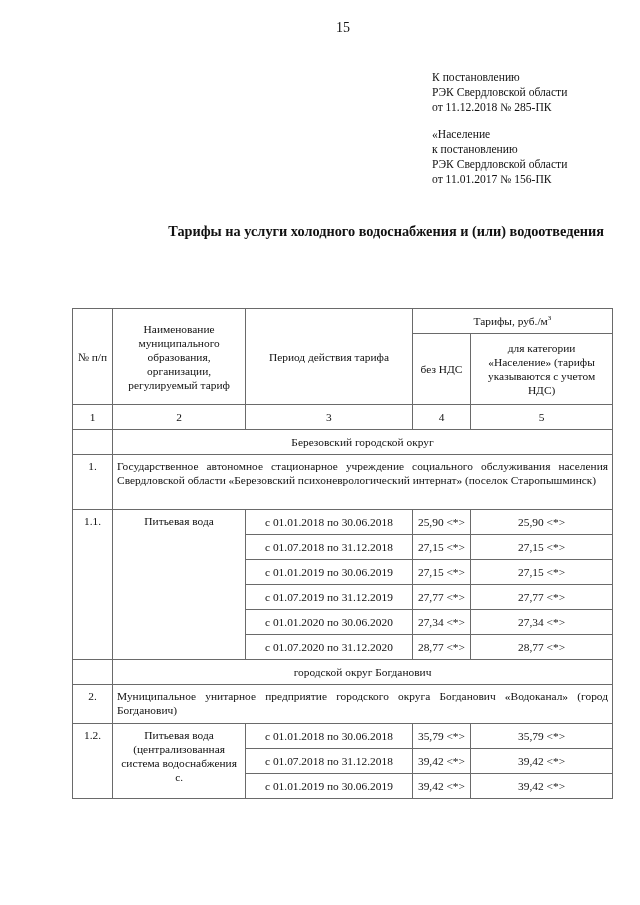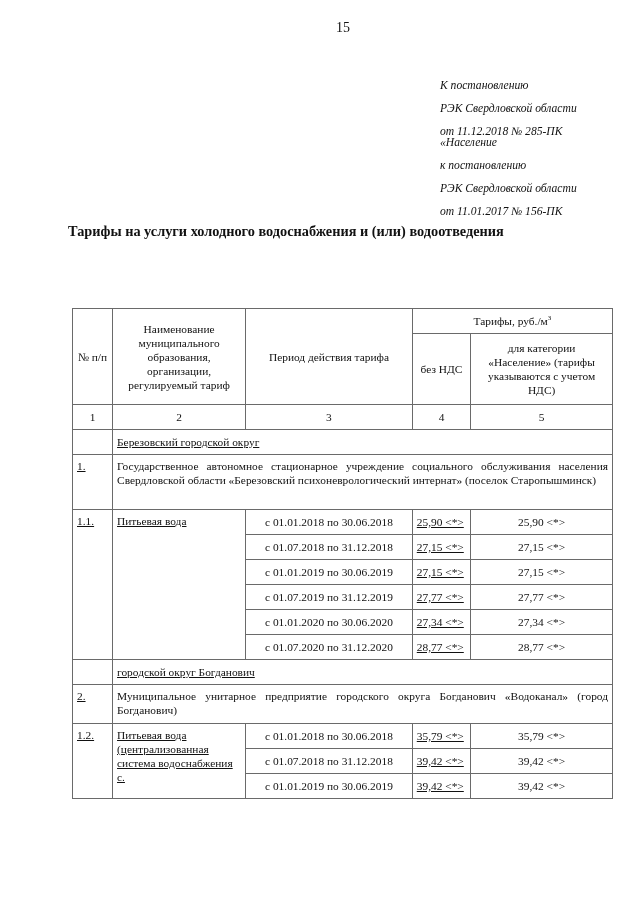--- a/index.html
+++ b/index.html
@@ -11,41 +11,41 @@
   .page-number {
     position: absolute; left: 336px; top: 20px;
     font-size: 14px;
   }
   .approval {
     position: absolute; left: 432px;
     font-size: 11.6px; line-height: 15px; white-space: nowrap;
   }
   .approval-1 { top: 70px; }
   .approval-2 { top: 127px; }
-  .approval div { margin: 8px; font-style: italic; }
+  .approval div { margin: 0; }
   .doc-title {
-    position: absolute; left: 68px; width: 560px; top: 222px;
-    text-align: left; font-weight: bold; font-size: 14.3px; line-height: 18px;
+    position: absolute; left: 44px; width: 560px; top: 222px;
+    text-align: right; font-weight: bold; font-size: 14.3px; line-height: 18px;
   }
   table.tariffs {
     position: absolute; left: 72px; top: 308px;
     width: 541px; border-collapse: collapse; table-layout: fixed;
     font-size: 11.4px; line-height: 14px;
   }
   table.tariffs td, table.tariffs th {
     border: 1px solid #6a6a6a; font-weight: normal; padding: 0 4px;
     vertical-align: middle;
   }
   .c1 { width: 37px; }
   .c2 { width: 123px; }
   .c3 { width: 154px; }
   .c4 { width: 54px; }
   .c5 { width: 131px; }
   .center { text-align: center; }
-  .left { text-align: left; text-decoration: underline; }
+  .left { text-align: center; }
   .justify { text-align: justify; text-align-last: left; }
   .top { vertical-align: top !important; padding-top: 4px !important; }
   sup { font-size: 7px; vertical-align: super; line-height: 0; }
   .h-main { height: 25px; }
   .h-sub { height: 71px; }
   .h-num { height: 25px; }
   .h-district { height: 25px; }
   .h-org1 { height: 55px; }
   .h-rate { height: 25px; }
   .h-org2 { height: 39px; }

